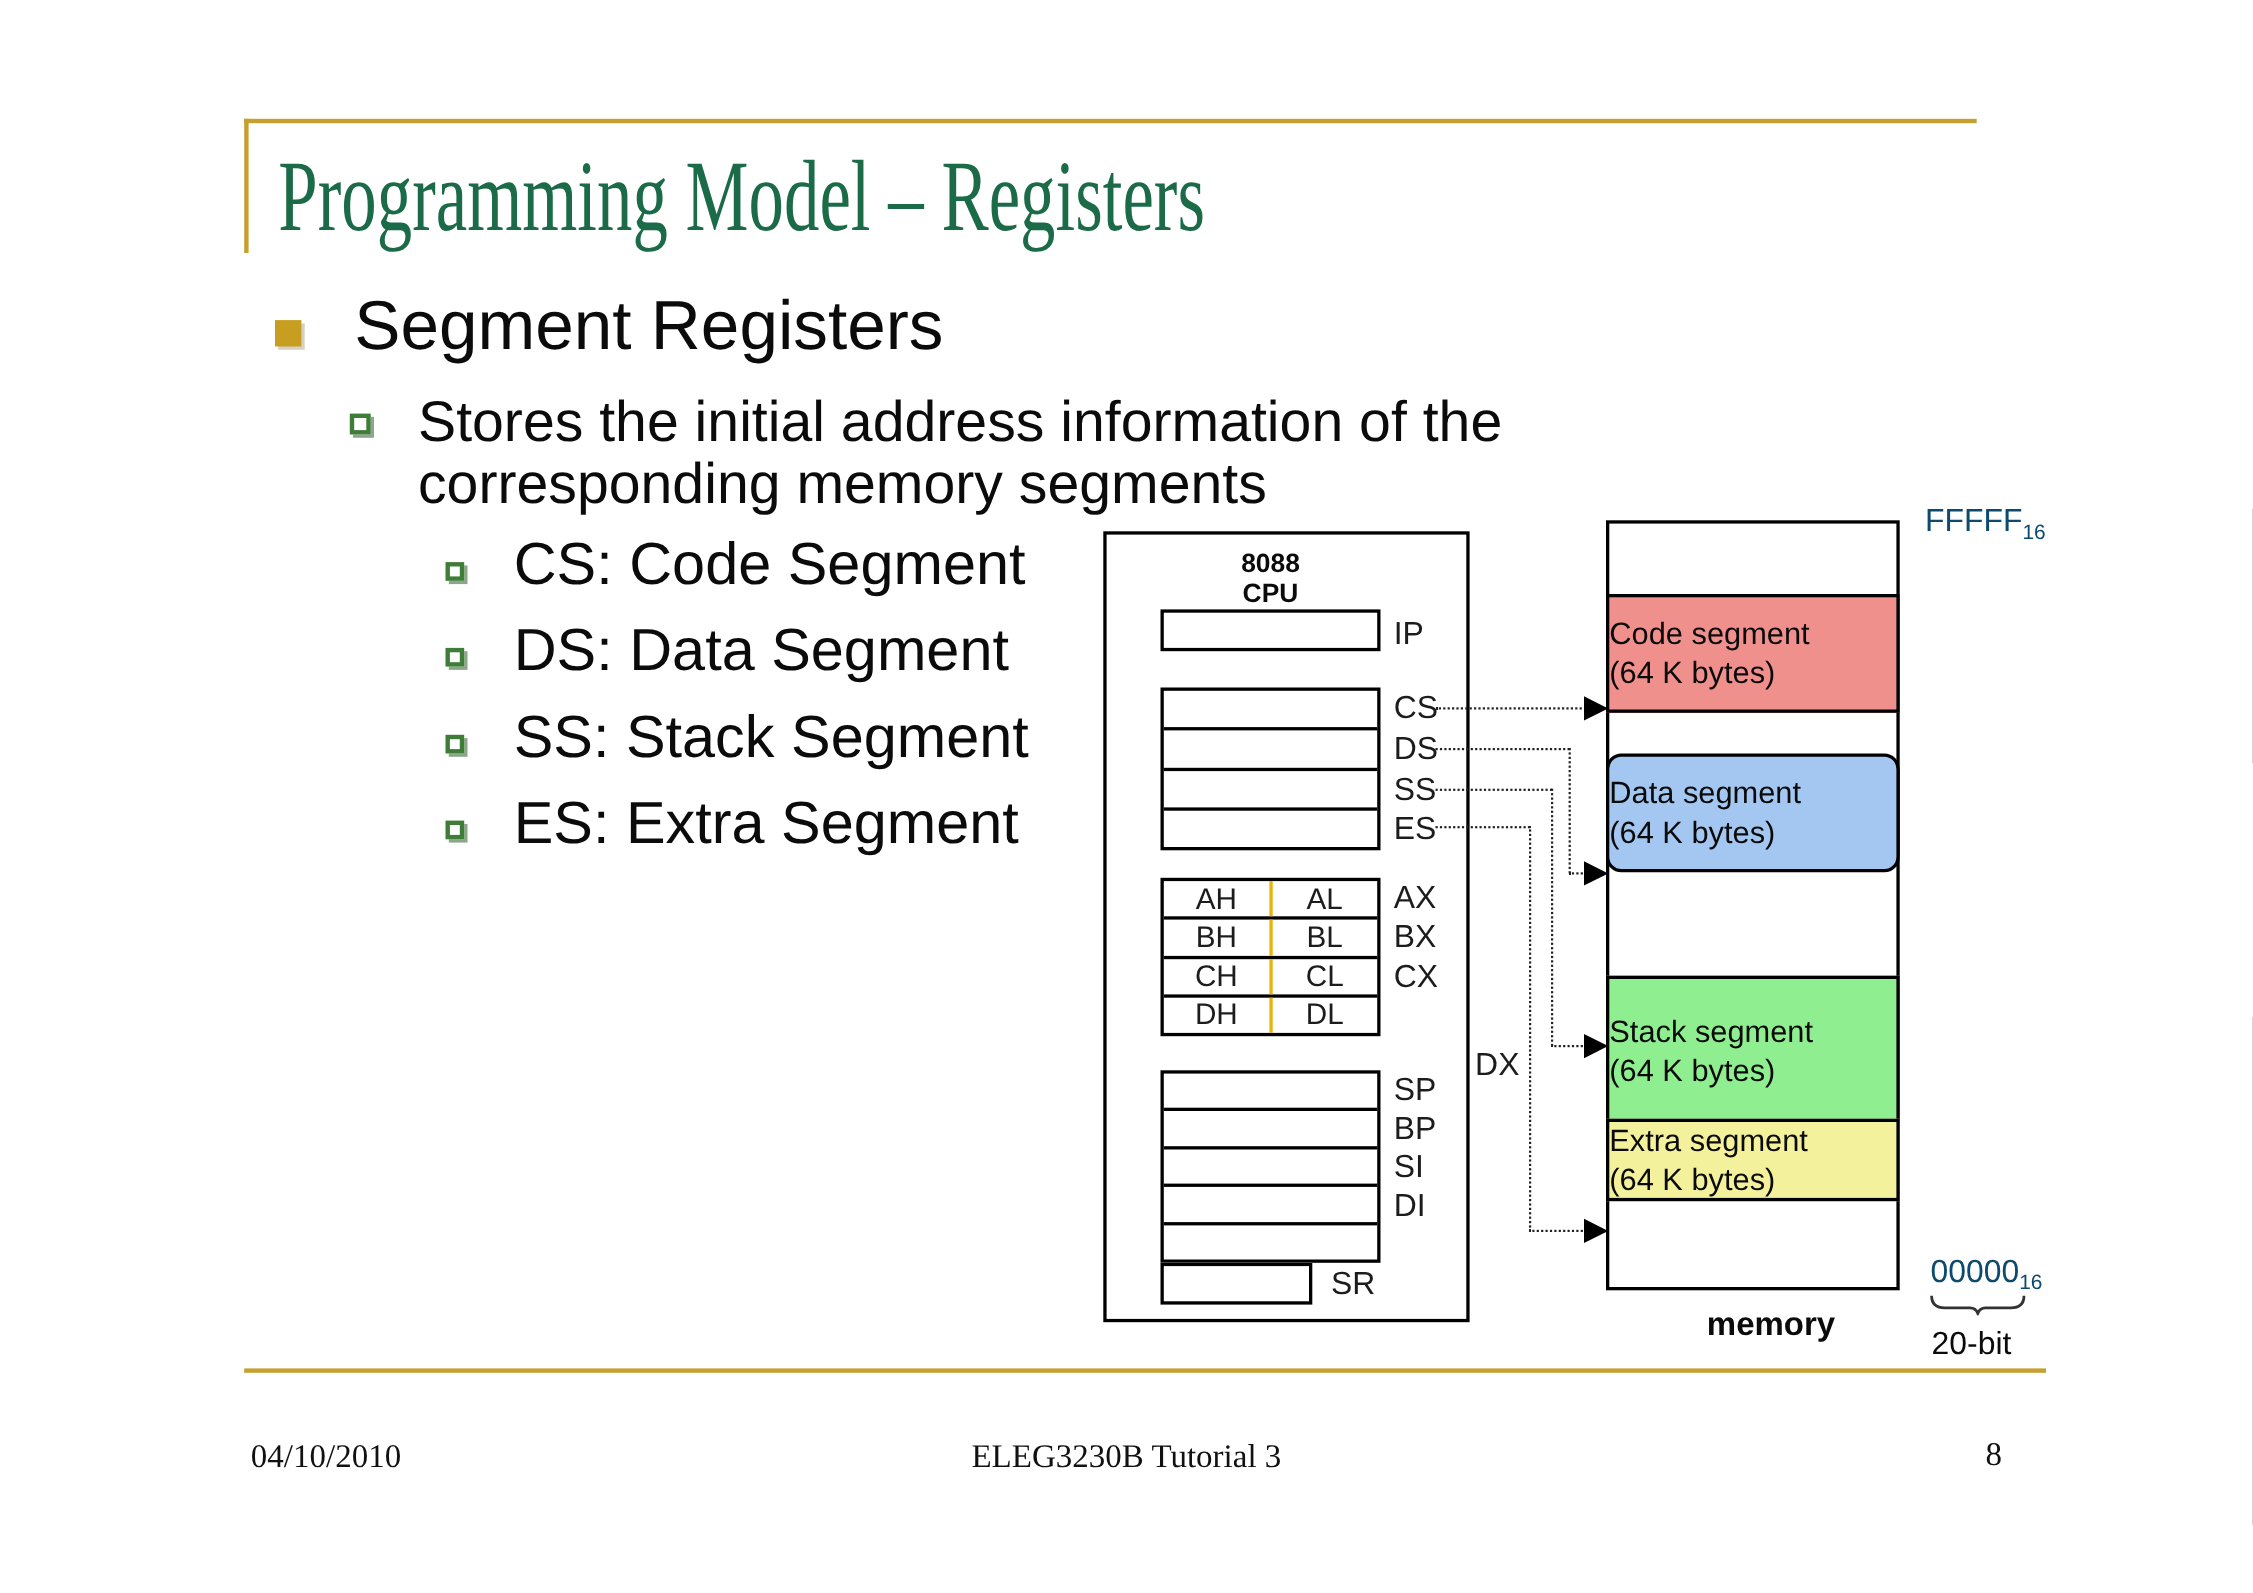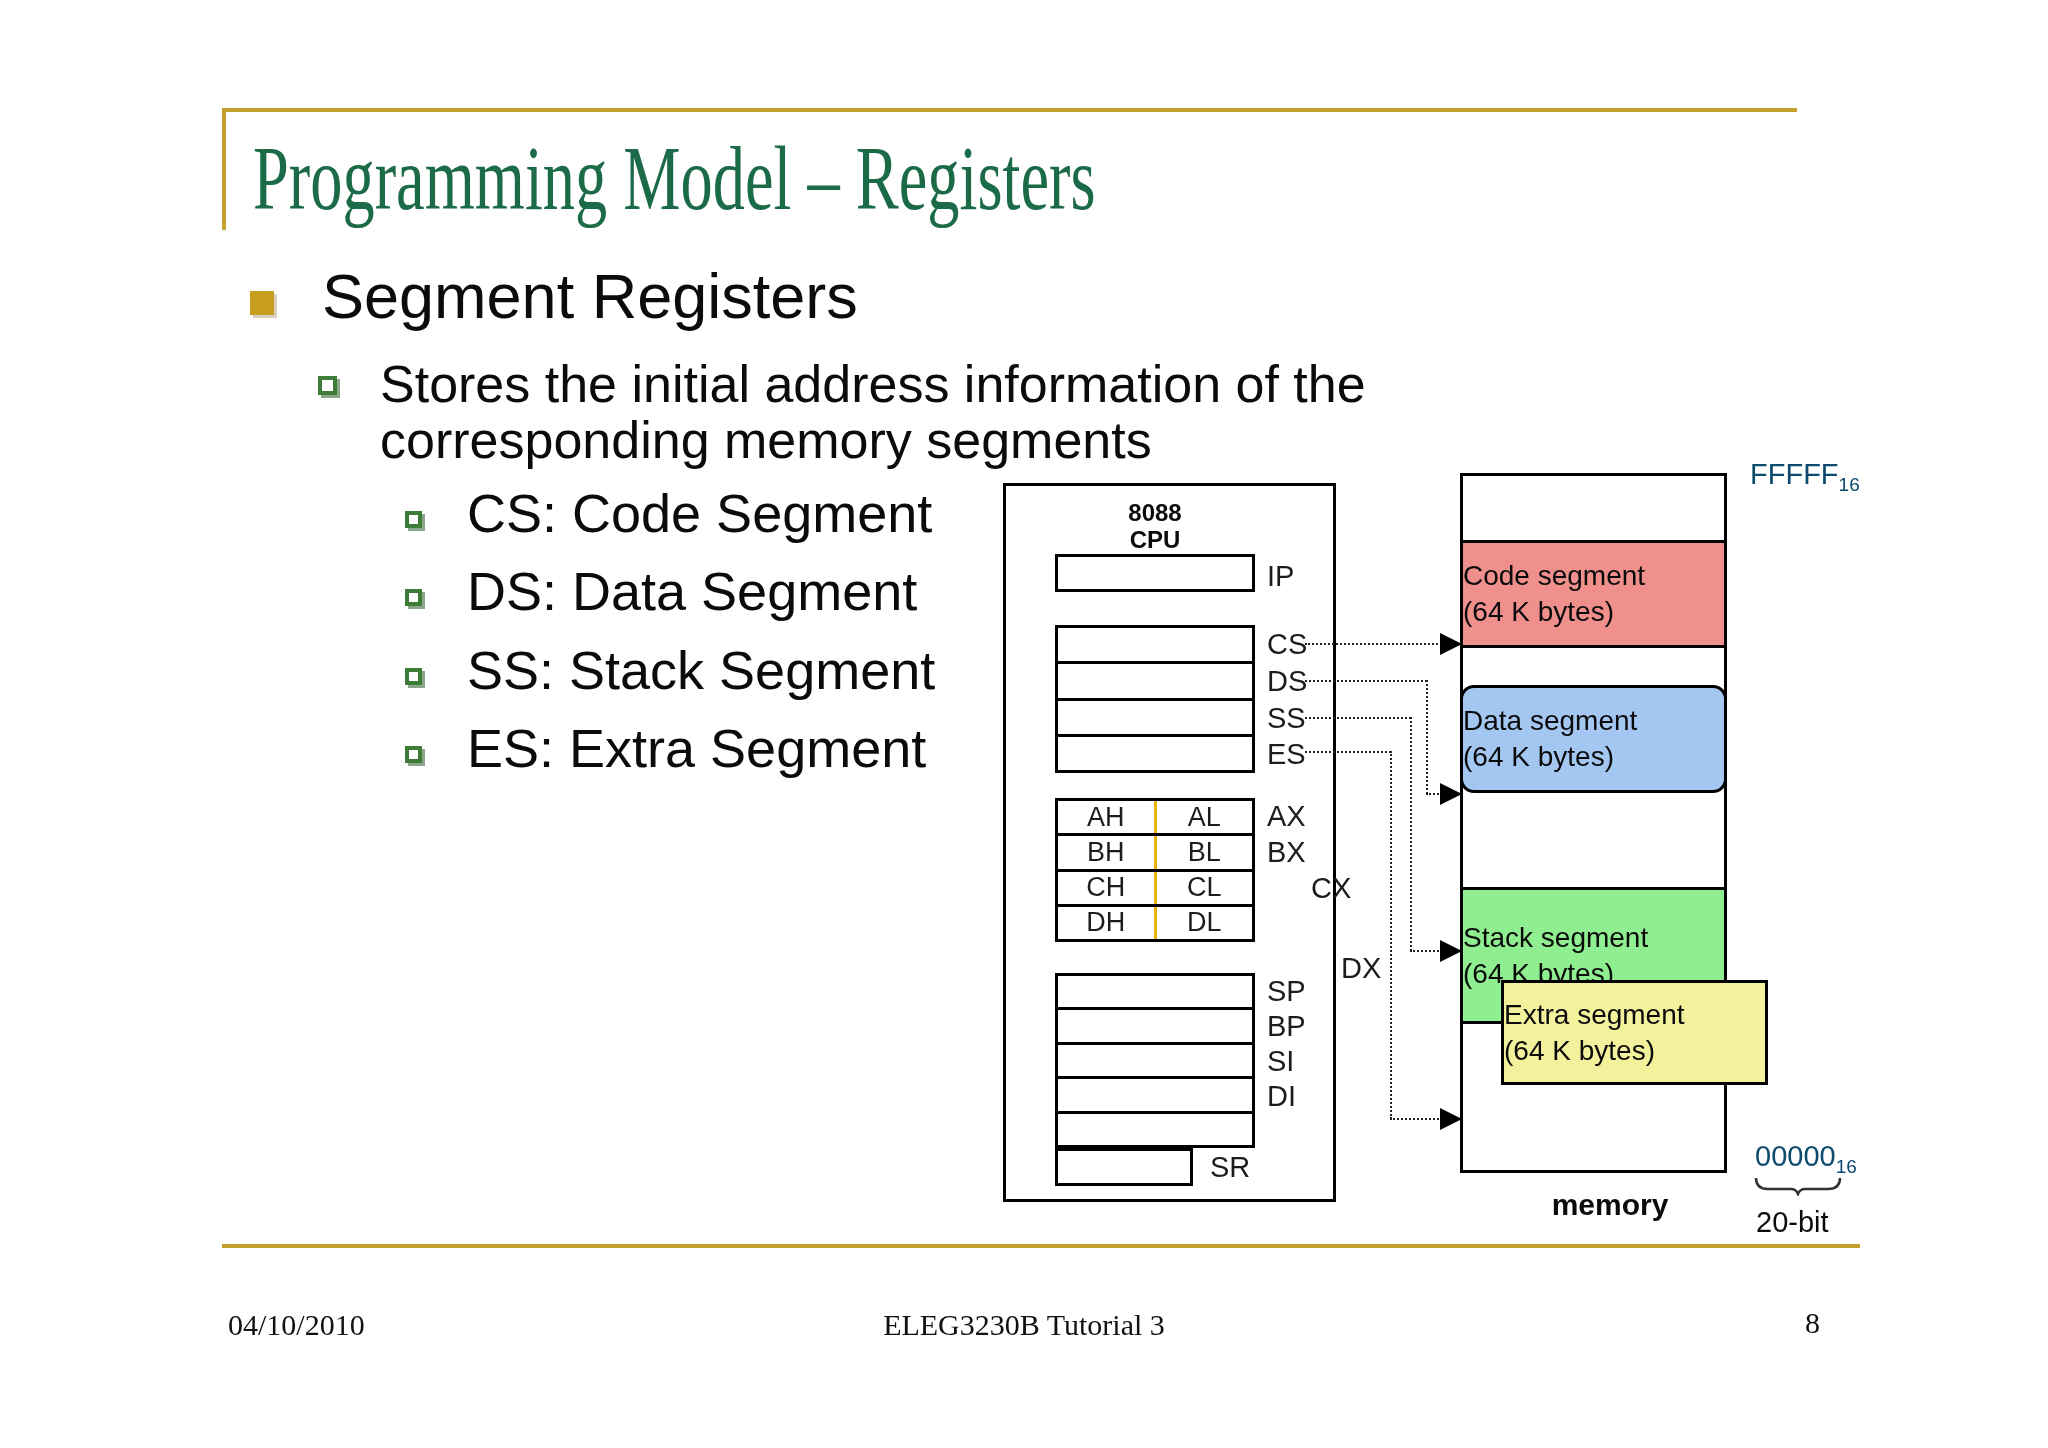--- a/index.html
+++ b/index.html
@@ -45,38 +45,38 @@
   .seg-row:last-child{border-bottom:none;}
   .lbl-cs{left:1267px; top:630px;} .lbl-ds{left:1267px; top:667px;}
   .lbl-ss{left:1267px; top:704px;} .lbl-es{left:1267px; top:740px;}
   .gen-group{left:1055px; top:798px; width:200px; height:144px; display:flex; flex-direction:column;}
   .gen-row{flex:1; display:flex; border-bottom:3px solid #000;}
   .gen-row:last-child{border-bottom:none;}
   .gen-cell{flex:1; display:flex; align-items:center; justify-content:center;
             font-size:27px; color:#1c1c1c;}
   .gen-cell.high{border-right:3px solid #eab308;}
   .lbl-ax{left:1267px; top:802px;} .lbl-bx{left:1267px; top:838px;}
-  .lbl-cx{left:1267px; top:874px;margin-left:44px;} .lbl-dx{left:1341px; top:910px;margin-top:44px;}
+  .lbl-cx{left:1267px; top:874px;} .lbl-dx{left:1341px; top:910px;margin-top:44px;}
   .ptr-group{left:1055px; top:973px; width:200px; height:175px; display:flex; flex-direction:column;}
   .ptr-row{flex:1; border-bottom:3px solid #000;}
   .ptr-row:last-child{border-bottom:none;}
   .lbl-sp{left:1267px; top:977px;} .lbl-bp{left:1267px; top:1012px;}
   .lbl-si{left:1267px; top:1047px;} .lbl-di{left:1267px; top:1082px;}
   .sr-box{left:1055px; top:1148px; width:138px; height:38px;}
   .lbl-sr{left:1210px; top:1153px;}
 
   
   .mem-outer{left:1460px; top:473px; width:267px; height:700px;}
   .mem-seg{left:1460px; width:267px; display:flex; flex-direction:column;
            align-items:flex-start; justify-content:center; border:3px solid #000;
            box-sizing:border-box; font-size:28px; line-height:36px; text-align:center;}
   .seg-code{top:540px; height:108px;}
   .seg-data{top:685px; height:108px;border-radius:14px;}
   .seg-stack{top:887px; height:137px;}
-  .seg-extra{top:980px; height:105px;margin-left:41px;}
+  .seg-extra{top:1017px; height:75px;}
   .addr{font-size:29px; line-height:29px; white-space:nowrap; color:#0c4a6e;}
   .addr sub{font-size:19px;}
   .addr-top{left:1750px; top:460px;}
   .addr-bottom{left:1755px; top:1142px;}
   .brace{left:1753px; top:1176px;}
   .bit-label{left:1756px; top:1206px; font-size:29px;}
   .mem-label{left:1460px; top:1188px; width:300px; text-align:center;
              font-weight:bold; font-size:30px;}
 
   

